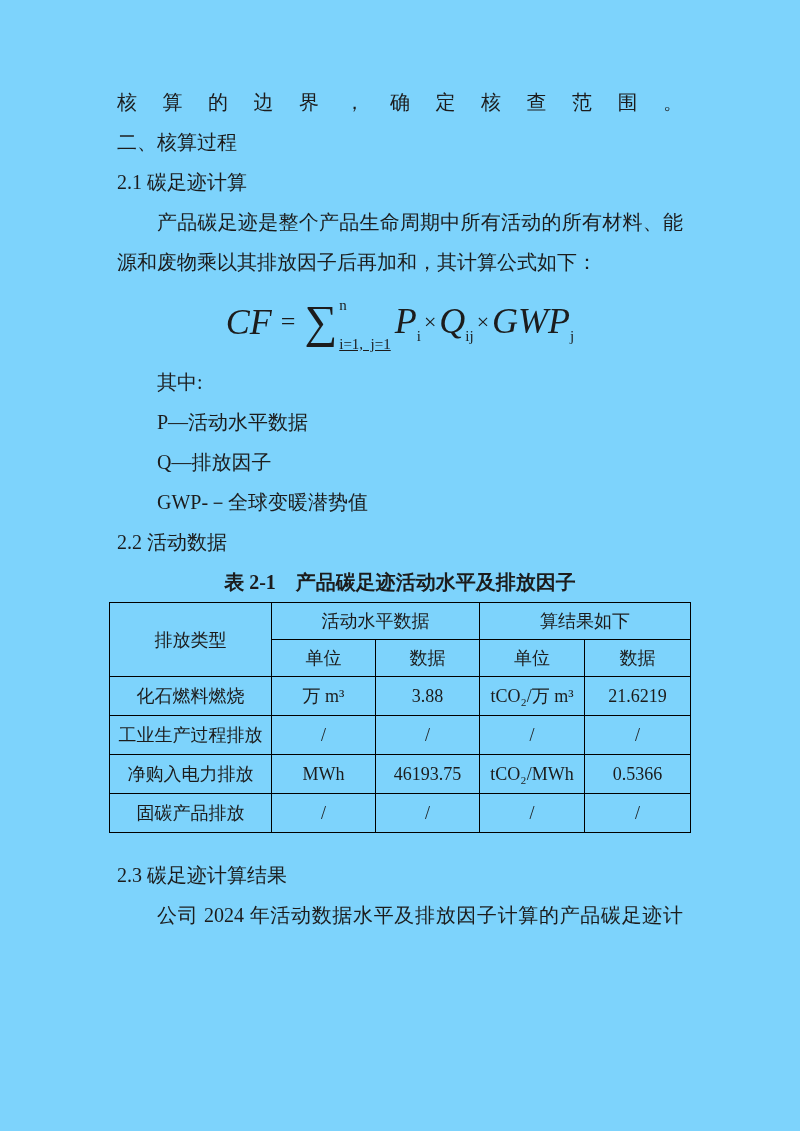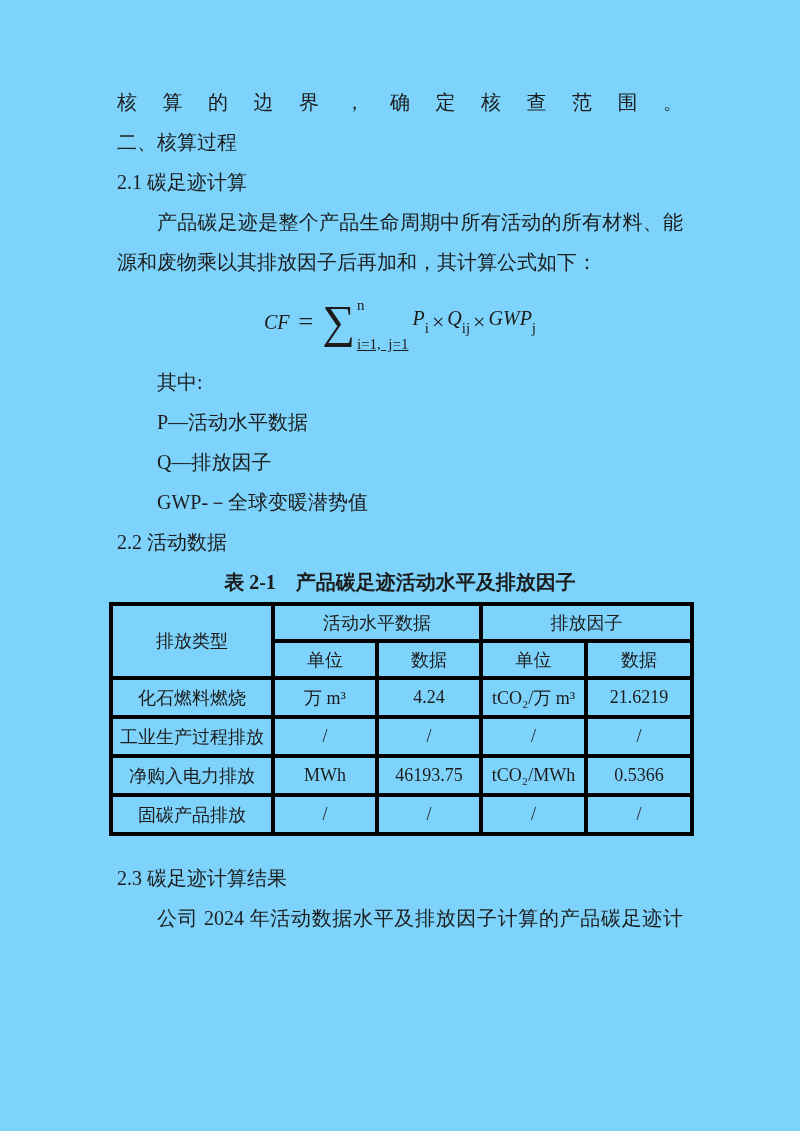--- a/index.html
+++ b/index.html
@@ -21,21 +21,21 @@
   .center { text-align: center; }
   .bold { font-weight: bold; }
 
   
   .formula-row {
     height: 80px;
     display: flex;
     align-items: center;
     justify-content: center;
   }
-  .f-var { font-style: italic; font-size: 20px; }
+  .f-var { font-style: italic; font-size: 36px; }
   .f-eq { font-size: 26px; margin: 0 9px; }
   .sigma-wrap { display: inline-flex; align-items: center; margin-right: 4px; }
   .sigma { font-size: 46px; line-height: 1; }
   .sigma-scripts {
     display: inline-flex;
     flex-direction: column;
     justify-content: space-between;
     height: 56px;
     margin-left: 2px;
     margin-top: 6px;
@@ -47,21 +47,21 @@
 
   
   table.data-table {
     border-collapse: collapse;
     table-layout: fixed;
     width: 581px;
     margin-left: -8px;
     font-size: 18px;
   }
   table.data-table td, table.data-table th {
-    border: 4px solid #000000;
+    border: 1px solid #000000;
     text-align: center;
     vertical-align: middle;
     font-weight: normal;
     padding: 0 2px;
     overflow: hidden;
   }
   tr.hrow { height: 37px; }
   tr.drow { height: 39px; }
 
   .s23-heading { margin-top: 22px; }
@@ -111,32 +111,32 @@
       <col style="width:162px">
       <col style="width:104px">
       <col style="width:104px">
       <col style="width:105px">
       <col style="width:106px">
     </colgroup>
     <tbody>
         <tr class="hrow">
       <th rowspan="2">排放类型</th>
       <th colspan="2">活动水平数据</th>
-      <th colspan="2">排放因子</th>
+      <th colspan="2">算结果如下</th>
     </tr>
     <tr class="hrow">
       <th>单位</th>
       <th>数据</th>
       <th>单位</th>
       <th>数据</th>
     </tr>
     <tr class="drow">
       <td>化石燃料燃烧</td>
       <td>万 m³</td>
-      <td>4.24</td>
+      <td>3.88</td>
       <td>tCO₂/万 m³</td>
       <td>21.6219</td>
     </tr>
     <tr class="drow">
       <td>工业生产过程排放</td>
       <td>/</td>
       <td>/</td>
       <td>/</td>
       <td>/</td>
     </tr>

